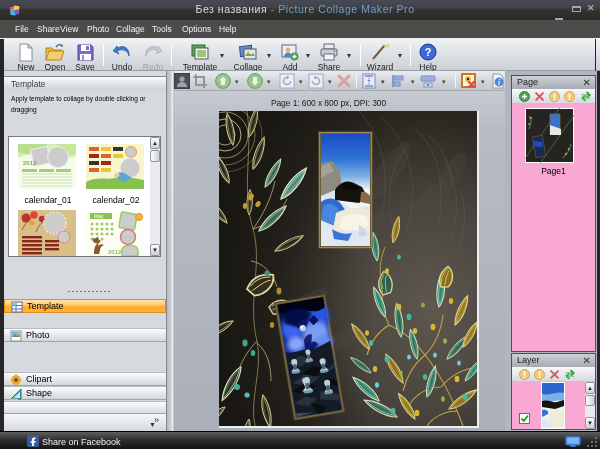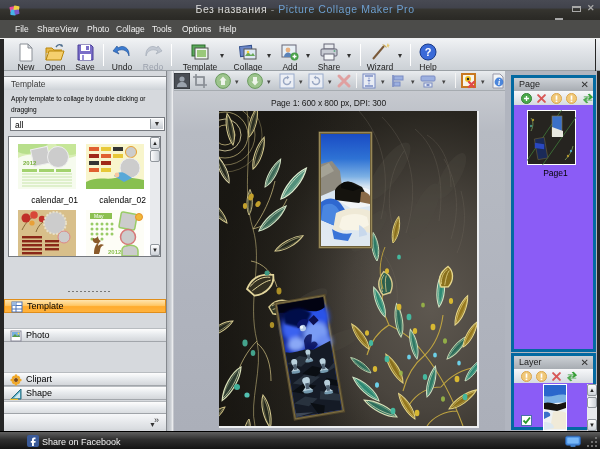--- a/index.html
+++ b/index.html
@@ -26,40 +26,40 @@
 #toolbar2 svg{position:absolute;top:2px}
 .t2arr{position:absolute;top:7px;font-size:7px;color:#444}
 .t2sep{position:absolute;top:2px;width:1px;height:15px;background:#9ca0a4;border-right:1px solid #f4f4f4}
 
 #leftpanel{left:4px;top:71px;width:163px;height:360px;background:#d6d9dd;border-right:1px solid #85898e}
 #lp-header{left:0;top:5px;width:162px;height:14px;background:linear-gradient(180deg,#fbfcfd,#cdd2d7);border-top:1px solid #808488;font-size:8.5px;color:#3a3a3a;padding-left:7px;line-height:14px}
 #lp-text{left:7px;top:22px;width:190px;font-size:8px;color:#000;line-height:11px;transform:scaleX(.82);transform-origin:0 0}
 #lp-dd{left:6px;top:46px;width:155px;height:14px;background:#fff;border:1px solid #767a80}
 #lp-dd .btn{position:absolute;right:1px;top:1px;width:13px;height:10px;background:linear-gradient(180deg,#f4f6f8,#c6cbd1);border-left:1px solid #9aa0a5;text-align:center;font-size:7px;color:#333;line-height:10px}
 #lp-list{left:4px;top:65px;width:153px;height:121px;background:#fff;border:1px solid #767a80}
-.thlbl{position:absolute;font-size:8.5px;color:#000;width:60px;text-align:right}
+.thlbl{position:absolute;font-size:8.5px;color:#000;width:60px;text-align:center}
 
 .sb{position:absolute;background:#e8eaed}
 .sbbtn{position:absolute;width:100%;background:linear-gradient(180deg,#fdfdfe,#cdd2d8);border:1px solid #90969c;border-radius:2px;text-align:center;color:#222}
 .sbthumb{position:absolute;width:100%;background:linear-gradient(90deg,#fdfdfe,#ccd1d7);border:1px solid #90969c;border-radius:2px}
 #lp-btn{left:12px;top:194px;width:143px;height:17px;background:linear-gradient(180deg,#ffffff,#e9ecef 50%,#d6dadf);border:1px solid #5a5e63;border-radius:3px;text-align:center;font-size:9px;color:#000;line-height:15px}
 #lp-dots{left:63px;top:219px;width:44px;height:3px;background-image:radial-gradient(circle,#777 35%,transparent 40%);background-size:4px 3px}
 .cat{position:absolute;left:0;width:162px;height:14px;background:linear-gradient(180deg,#fdfdfd,#e8ebee 45%,#d3d6da);border-top:1px solid #b8bcc0;border-bottom:1px solid #a2a6ab;font-size:9px;color:#000;line-height:13px}
 .cat .ic{position:absolute;left:6px;top:1px}
 .cat .tx{position:absolute;left:22px;top:0px}
 .cat.sel{background:linear-gradient(180deg,#ffe4ae,#ffc868 45%,#ffab2e 55%,#ffb23c);border:1px solid #e08e1a;color:#000}
 #lp-more{left:0;top:342px;width:162px;height:16px;background:linear-gradient(180deg,#f6f7f9,#d9dce0);border-top:1px solid #9fa3a8;font-size:9px;color:#333}
 
 #canvas{left:168px;top:91px;width:337px;height:340px;background:linear-gradient(180deg,#c7cad0 0%,#b7bbc3 12%,#b0b4be 60%,#abafb9 100%)}
 #pglabel{left:-8px;top:7px;width:337px;text-align:center;font-size:8.5px;color:#1a1a1a;letter-spacing:-0.1px}
 #pageshadow{left:51px;top:20px;width:260px;height:317px;background:#eceef0}
 #page{left:51px;top:20px;width:258px;height:315px}
 
 #rightcol{left:505px;top:71px;width:92px;height:360px;background:#b1b5bf}
-.panel{position:absolute;left:6px;width:85px;border:3px solid #0369a1;background:#8b5cf6}
+.panel{position:absolute;left:6px;width:85px;border:1px solid #0369a1;background:#f9a8d4}
 .ptitle{position:absolute;left:0;top:0;width:100%;height:13px;background:linear-gradient(180deg,#cdd1d6,#a7acb2);font-size:9px;color:#222;padding-left:5px;line-height:13px}
 .ptitle .x{position:absolute;right:4px;top:0;font-size:10px;color:#333}
 .ptb{position:absolute;left:0;top:13px;width:100%;height:14px;background:linear-gradient(180deg,#f7f8fa,#d6dadf)}
 .ptb svg{position:absolute;top:1px}
 
 #statusbar{left:0;top:431px;width:600px;height:18px;background:linear-gradient(180deg,#606060 0%,#2e2e2e 45%,#141414 100%);border-top:1px solid #000}
 #fbtext{position:absolute;left:42px;top:5px;font-size:9px;color:#f0f0f0}
 
 .wb{position:absolute;top:0;width:4px;height:449px;background:#262626}
 </style></head>
@@ -257,24 +257,20 @@
   <div class="t2arr" style="left:313px">▾</div>
   <svg style="left:322px" width="16" height="16" viewBox="0 0 16 16">
       <path d="M3 1h7l3 3v11H3z" fill="#f2f4f6" stroke="#99a"></path>
       <circle cx="9" cy="9" r="4.4" fill="#3a7ad8" opacity=".9"></circle>
       <text x="9" y="12" font-size="8" fill="#fff" text-anchor="middle" font-family="Liberation Serif" font-style="italic" font-weight="bold">i</text>
     </svg>
 </div>
 <div id="leftpanel" class="ab">
   <div id="lp-header" class="ab">Template</div>
   <div id="lp-text" class="ab">Apply template to collage by double clicking or<br>dragging</div>
-  <div id="lp-dd" class="ab">
-      <span style="position:absolute;left:4px;top:2px;font-size:8.5px">all</span>
-      <span class="btn">▼</span>
-    </div>
   <div id="lp-list" class="ab">
     <svg class="ab" style="left:9px;top:7px" width="58" height="45" viewBox="0 0 58 45">
         <rect width="58" height="45" fill="#f6fbee"></rect>
         <path d="M0 0h58v12C40 20 20 4 0 14z" fill="#d8eeb4"></path>
         <path d="M0 0h30C20 10 8 12 0 8z" fill="#b8df8c"></path>
         <path d="M58 0v10C48 14 40 6 38 0z" fill="#c6e698"></path>
         <rect x="14" y="4" width="17" height="17" fill="#ccc" stroke="#eee" transform="rotate(-12 22 12)"></rect>
         <circle cx="40" cy="13" r="10.5" fill="#ccc" stroke="#eee"></circle>
         <text x="5" y="21" font-size="6" fill="#7ab040" font-weight="bold" font-family="Liberation Sans">2012</text>
         <g fill="#a2d26e">

